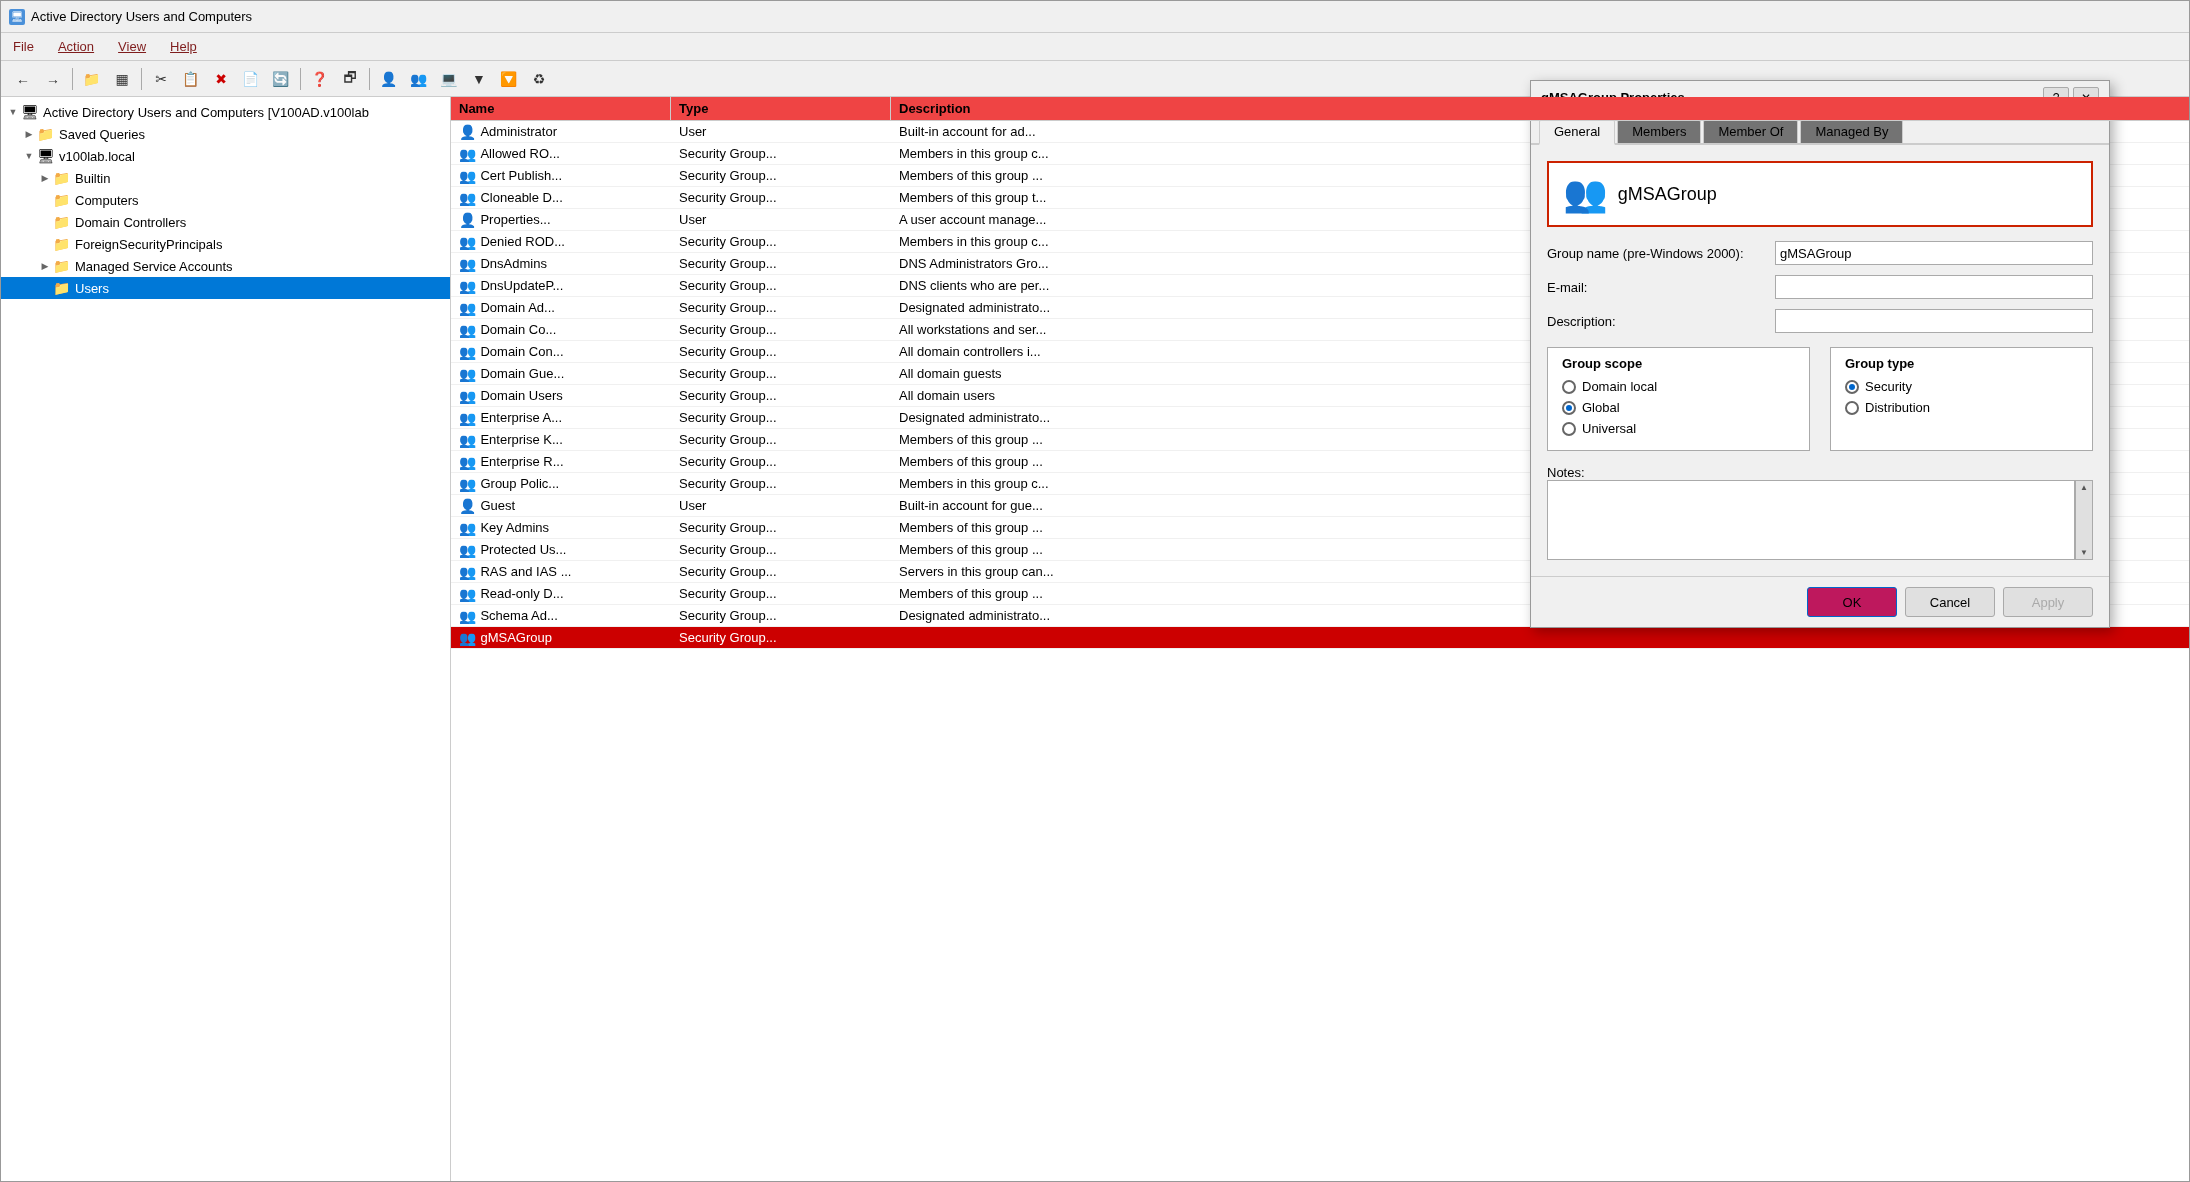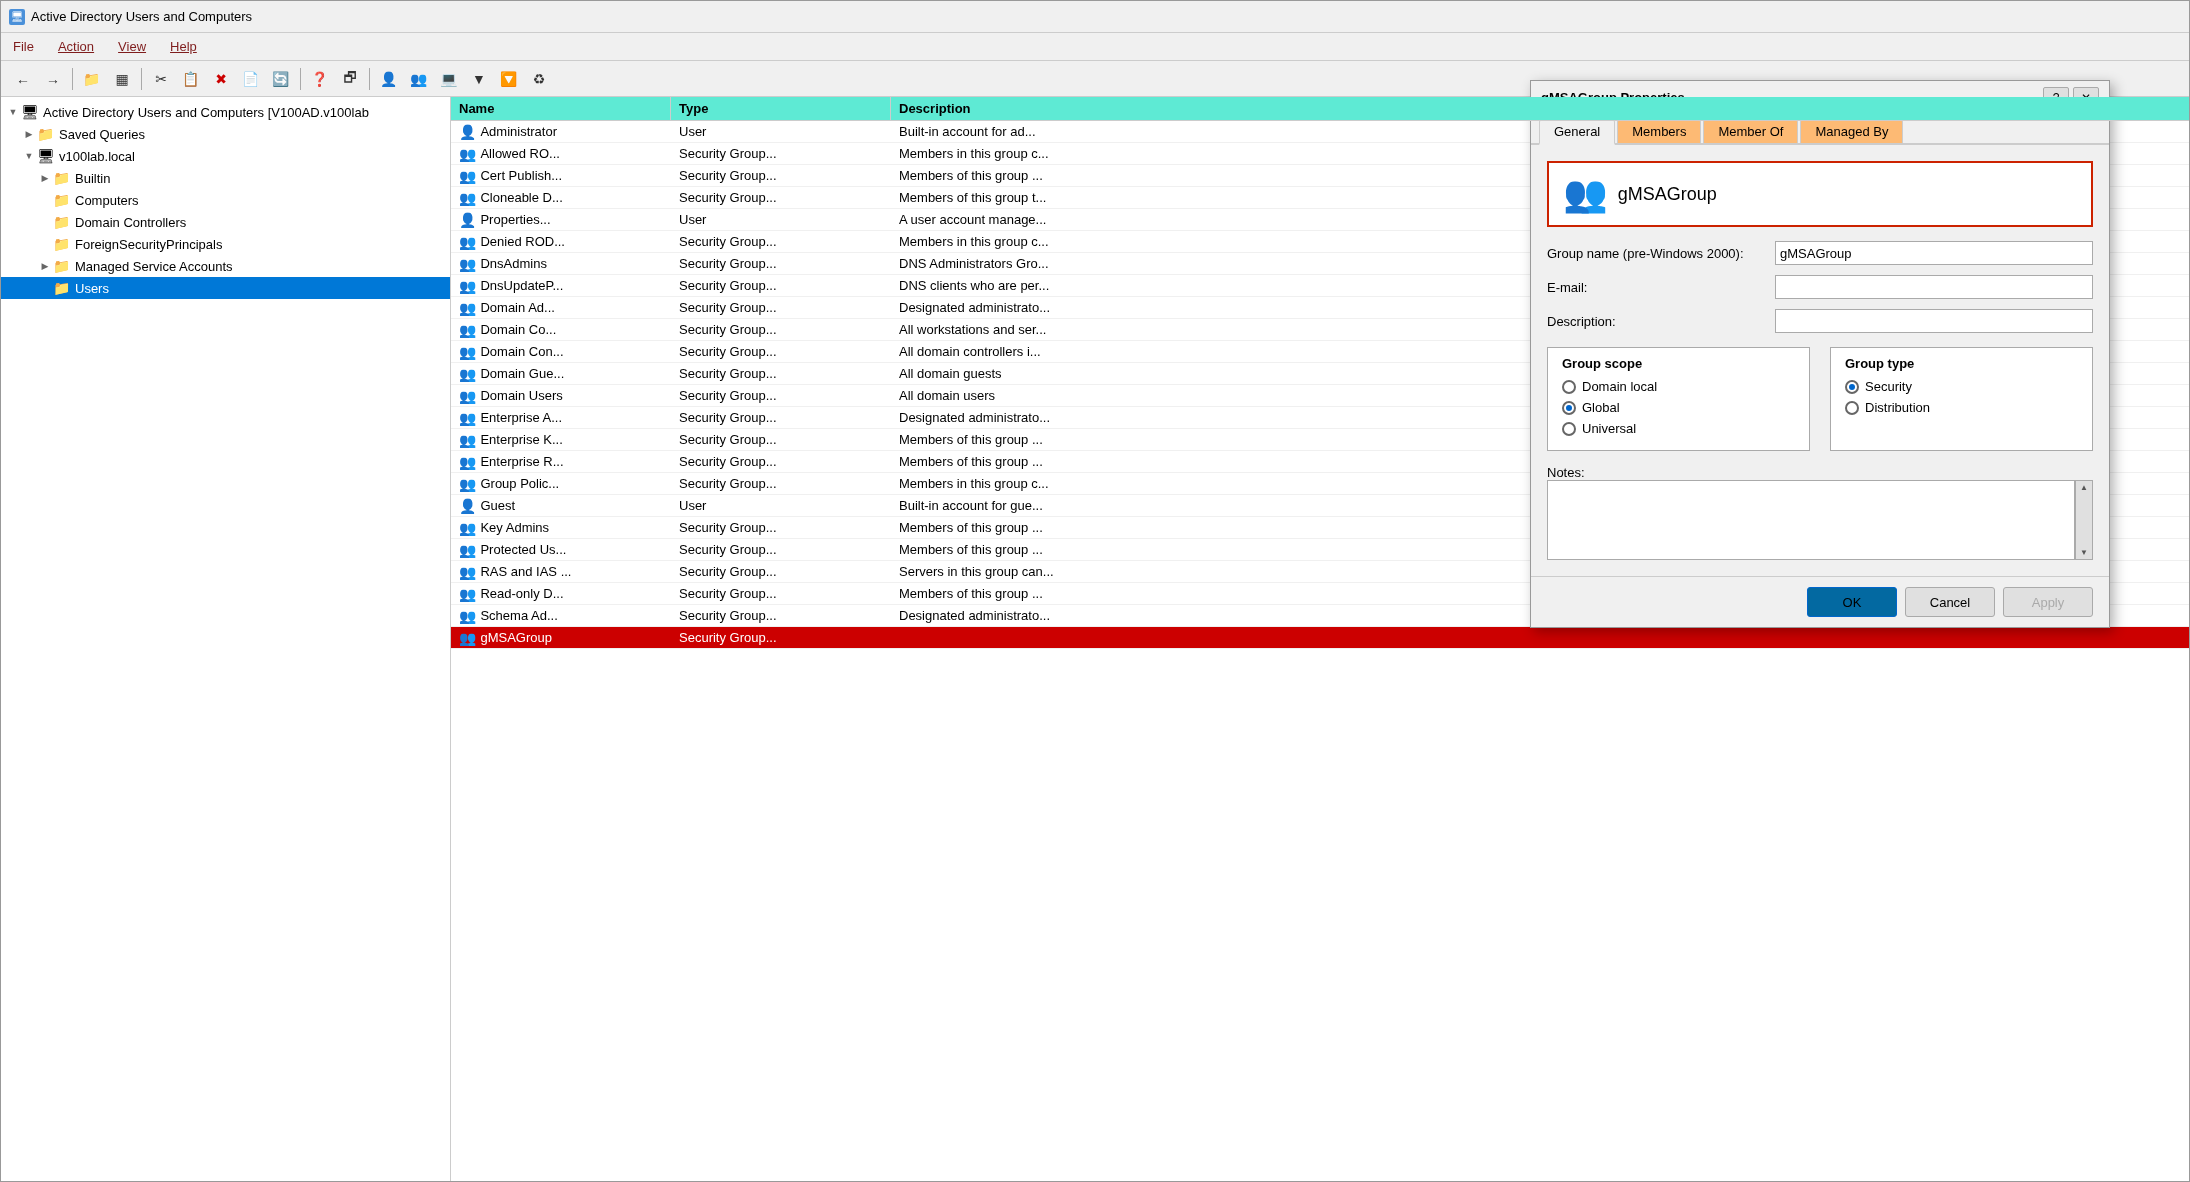--- a/index.html
+++ b/index.html
@@ -145,21 +145,21 @@
       flex: 1;
       background: white;
       overflow-y: auto;
       display: flex;
       flex-direction: column;
     }
     .list-header {
       display: grid;
       grid-template-columns: 220px 220px 1fr;
       border-bottom: 1px solid #ccc;
-      background: #5eead4;
+      background: #ef4444;
       position: sticky;
       top: 0;
       z-index: 1;
     }
     .list-header-cell {
       padding: 4px 8px;
       font-size: 13px;
       font-weight: bold;
       border-right: 1px solid #ccc;
       cursor: pointer;
@@ -246,21 +246,21 @@
       padding: 4px 8px 0 8px;
       gap: 0;
       border-bottom: 2px solid #ccc;
     }
     .dialog-tab {
       padding: 4px 14px;
       font-size: 13px;
       cursor: pointer;
       border: 1px solid #ccc;
       border-bottom: none;
-      background: #fdba74;
+      background: #737373;
       margin-right: 2px;
       border-radius: 3px 3px 0 0;
     }
     .dialog-tab.active {
       background: #f0f0f0;
       font-weight: normal;
       border-bottom: 2px solid #f0f0f0;
       position: relative;
       z-index: 1;
       margin-bottom: -2px;
@@ -401,21 +401,21 @@
       width: 90px;
       height: 30px;
       border: 1px solid #aaa;
       background: #e0e0e0;
       font-size: 13px;
       cursor: pointer;
       border-radius: 3px;
     }
     .dialog-btn.primary {
       border-color: #0066cc;
-      background: #0369a1;
+      background: #be185d;
     }
     .dialog-btn:disabled {
       color: #aaa;
       cursor: not-allowed;
     }
 
     
     ::-webkit-scrollbar { width: 16px; }
     ::-webkit-scrollbar-track { background: #f0f0f0; }
     ::-webkit-scrollbar-thumb { background: #c0c0c0; border: 1px solid #aaa; }

